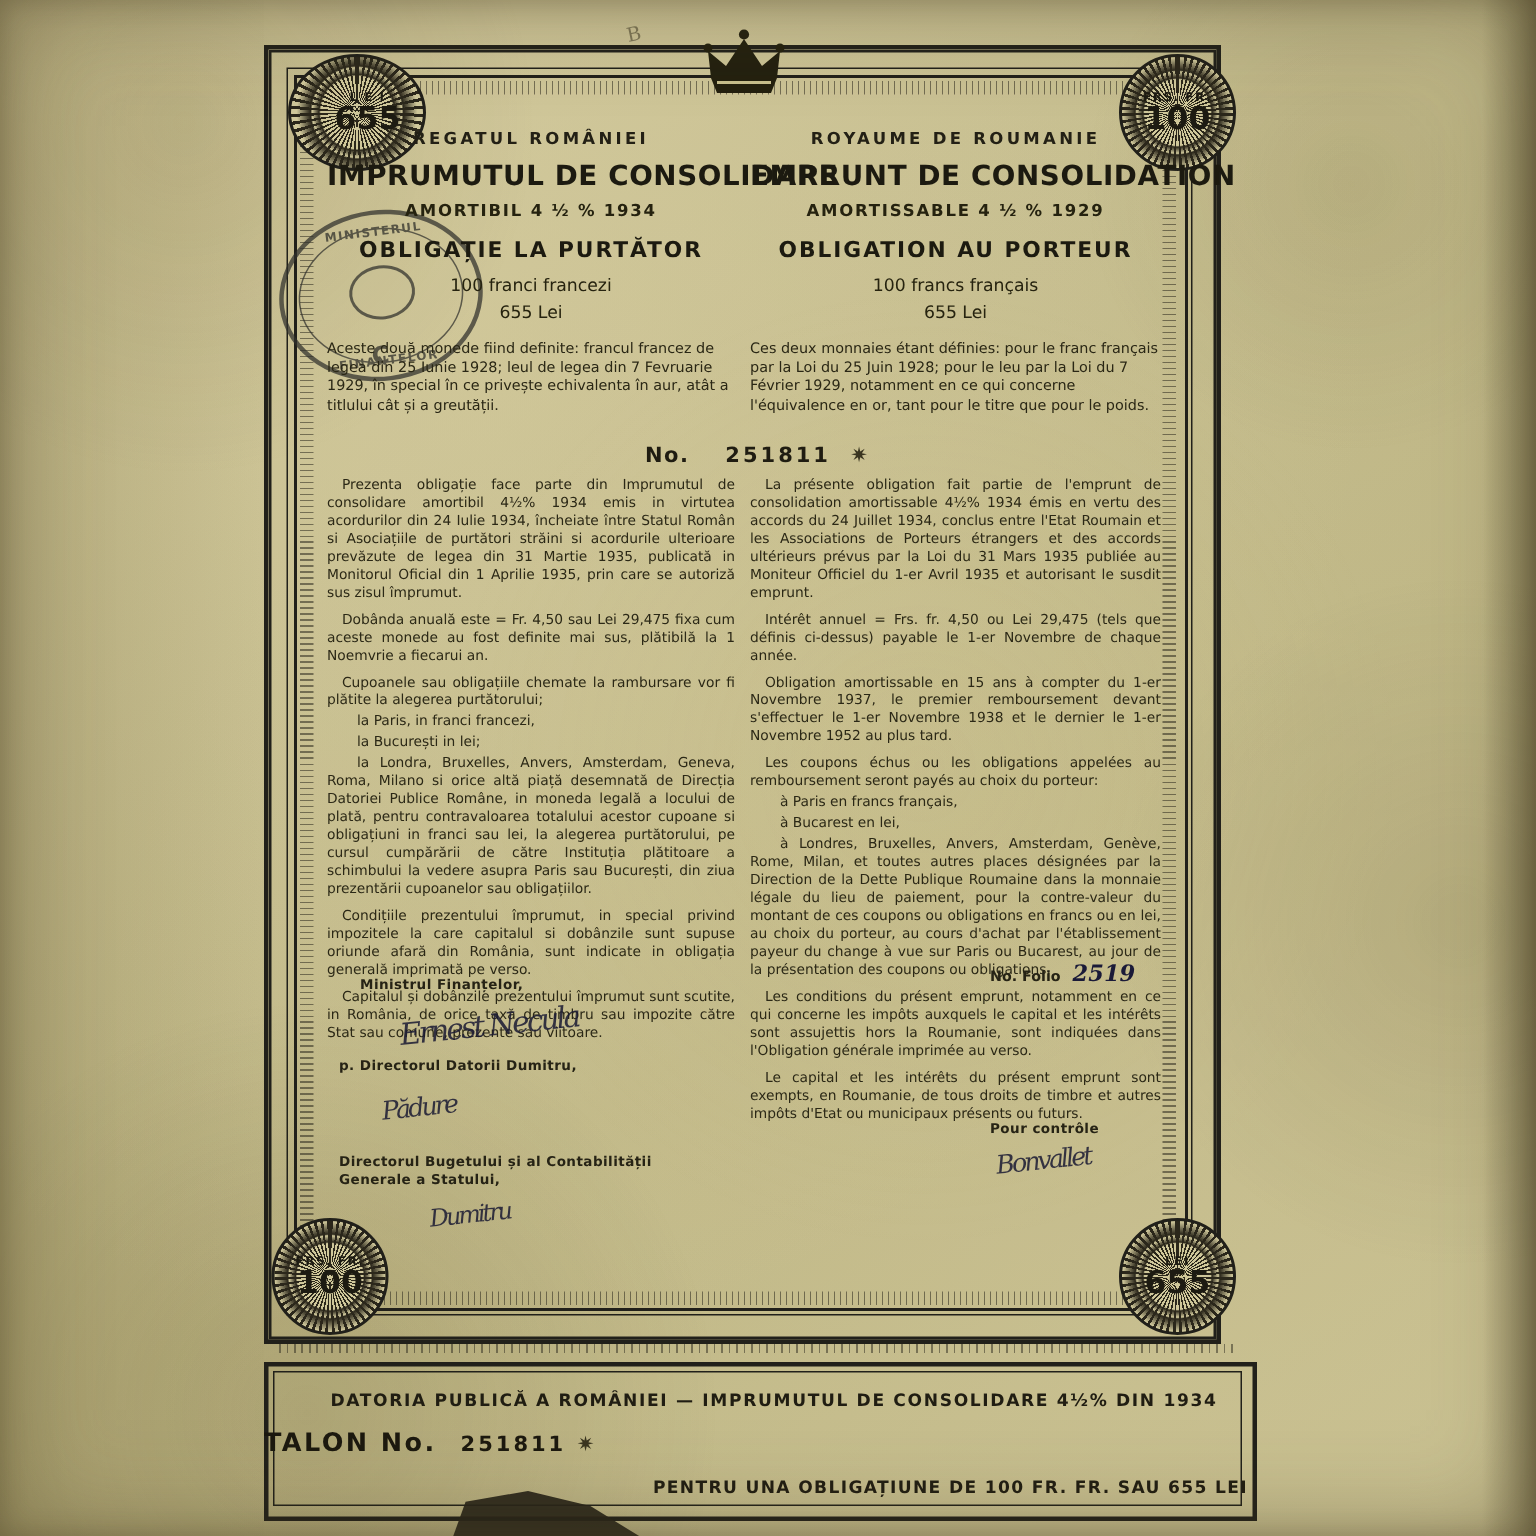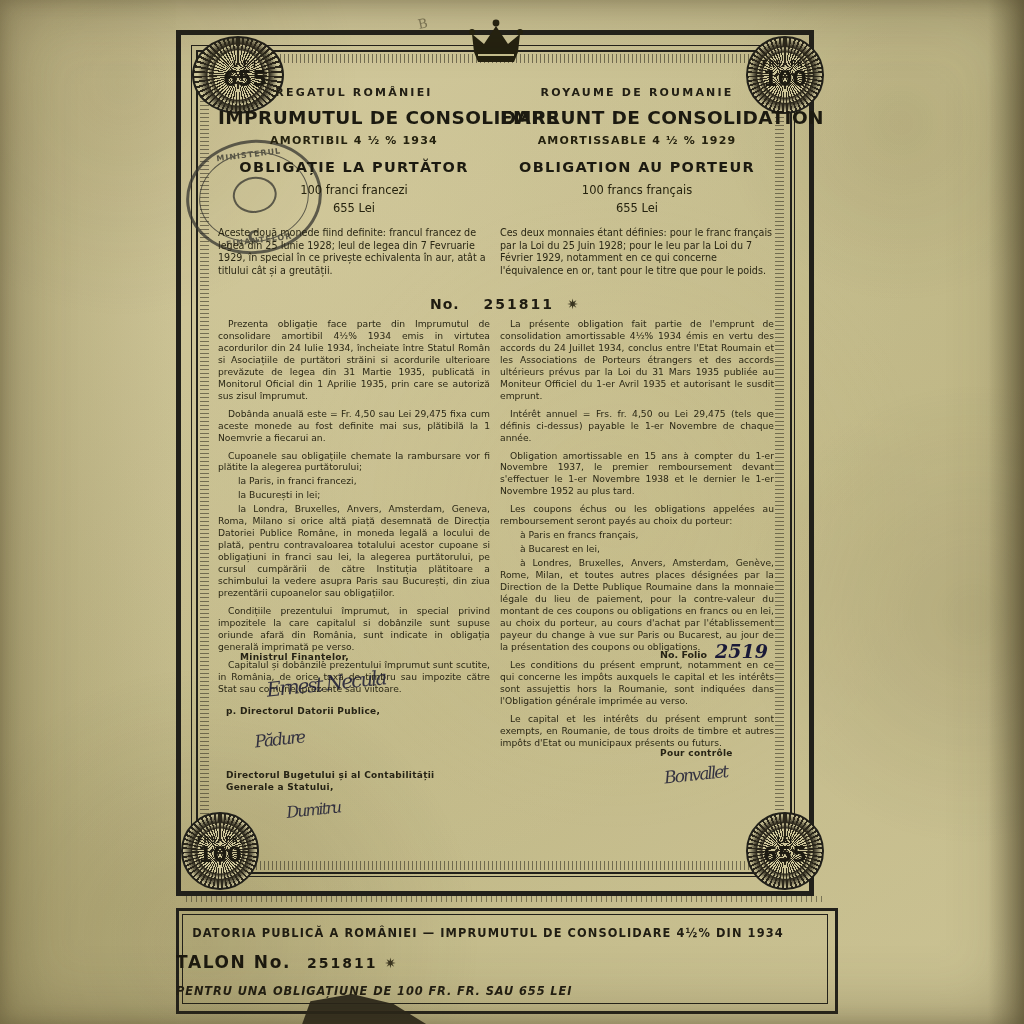--- a/index.html
+++ b/index.html
@@ -263,42 +263,42 @@
     letter-spacing: -2px;
   }
   .folio {
     position: absolute;
     font-size: 9.5px;
     font-weight: bold;
     color: #262315;
   }
   .folio .num {
     font-family: "DejaVu Serif", serif;
-    font-size: 19px;
+    font-size: 15px;
     color: #1a1a38;
     margin-left: 8px;
     font-style: italic;
   }
 
   
   .talon-frame {
     position: absolute;
     left: 176px; top: 908px;
     width: 656px; height: 100px;
     border: 3px solid #21201a;
   }
   .talon-frame-in {
     position: absolute;
     left: 182px; top: 914px;
     width: 644px; height: 88px;
     border: 1px solid #21201a;
   }
   .talon-head {
     position: absolute;
-    left: 160px; top: 926px;
+    left: 188px; top: 926px;
     width: 656px;
     text-align: center;
     font-size: 11.4px;
     font-weight: bold;
     letter-spacing: 1.1px;
     color: #201d12;
   }
   .talon-mid {
     position: absolute;
     left: 176px; top: 952px;
@@ -311,26 +311,25 @@
   }
   .talon-mid .tserial {
     font-size: 14px;
     margin-left: 16px;
     letter-spacing: 2px;
   }
   .talon-foot {
     position: absolute;
     left: 176px; top: 984px;
     width: 656px;
-    text-align: left;
+    text-align: right;
     font-size: 11.4px;
     font-weight: bold;
     letter-spacing: 0.9px;
     color: #201d12;
-    font-style: italic;
   }
   .talon-divider {
     position: absolute;
     left: 186px; top: 896px;
     width: 640px; height: 6px;
     background-image: repeating-linear-gradient(90deg, #2a271c 0px, #2a271c 1px, rgba(0,0,0,0) 1px, rgba(0,0,0,0) 5px);
     opacity: 0.5;
   }
   
   .pencil {
@@ -449,21 +448,21 @@
     <p style="text-indent:20px;">à Londres, Bruxelles, Anvers, Amsterdam, Genève, Rome, Milan, et toutes autres places désignées par la Direction de la Dette Publique Roumaine dans la monnaie légale du lieu de paiement, pour la contre-valeur du montant de ces coupons ou obligations en francs ou en lei, au choix du porteur, au cours d'achat par l'établissement payeur du change à vue sur Paris ou Bucarest, au jour de la présentation des coupons ou obligations.</p>
     <p>Les conditions du présent emprunt, notamment en ce qui concerne les impôts auxquels le capital et les intérêts sont assujettis hors la Roumanie, sont indiquées dans l'Obligation générale imprimée au verso.</p>
     <p>Le capital et les intérêts du présent emprunt sont exempts, en Roumanie, de tous droits de timbre et autres impôts d'Etat ou municipaux présents ou futurs.</p>
   </div>
 
   <div style="position:absolute; left:240px; top:652px; width:250px;">
     <div class="sig-label">Ministrul Finanțelor,</div>
     <div class="sig-scribble" style="margin:4px 0 0 26px;">Ernest Necula</div>
   </div>
   <div style="position:absolute; left:226px; top:706px; width:250px;">
-    <div class="sig-label">p. Directorul Datorii Publice,</div>
+    <div class="sig-label">p. Directorul Datorii Dumitru,</div>
     <div class="sig-scribble" style="margin:4px 0 0 28px; font-size:17px;">Pădure</div>
   </div>
   <div style="position:absolute; left:226px; top:770px; width:212px;">
     <div class="sig-label" style="line-height:1.3;">Directorul Bugetului și al Contabilității Generale a Statului,</div>
     <div class="sig-scribble" style="margin:2px 0 0 60px; font-size:16px;">Dumitru</div>
   </div>
 
   <div class="folio" style="left:660px; top:640px;">
     <span>No. Folio</span><span class="num">2519</span>
   </div>

